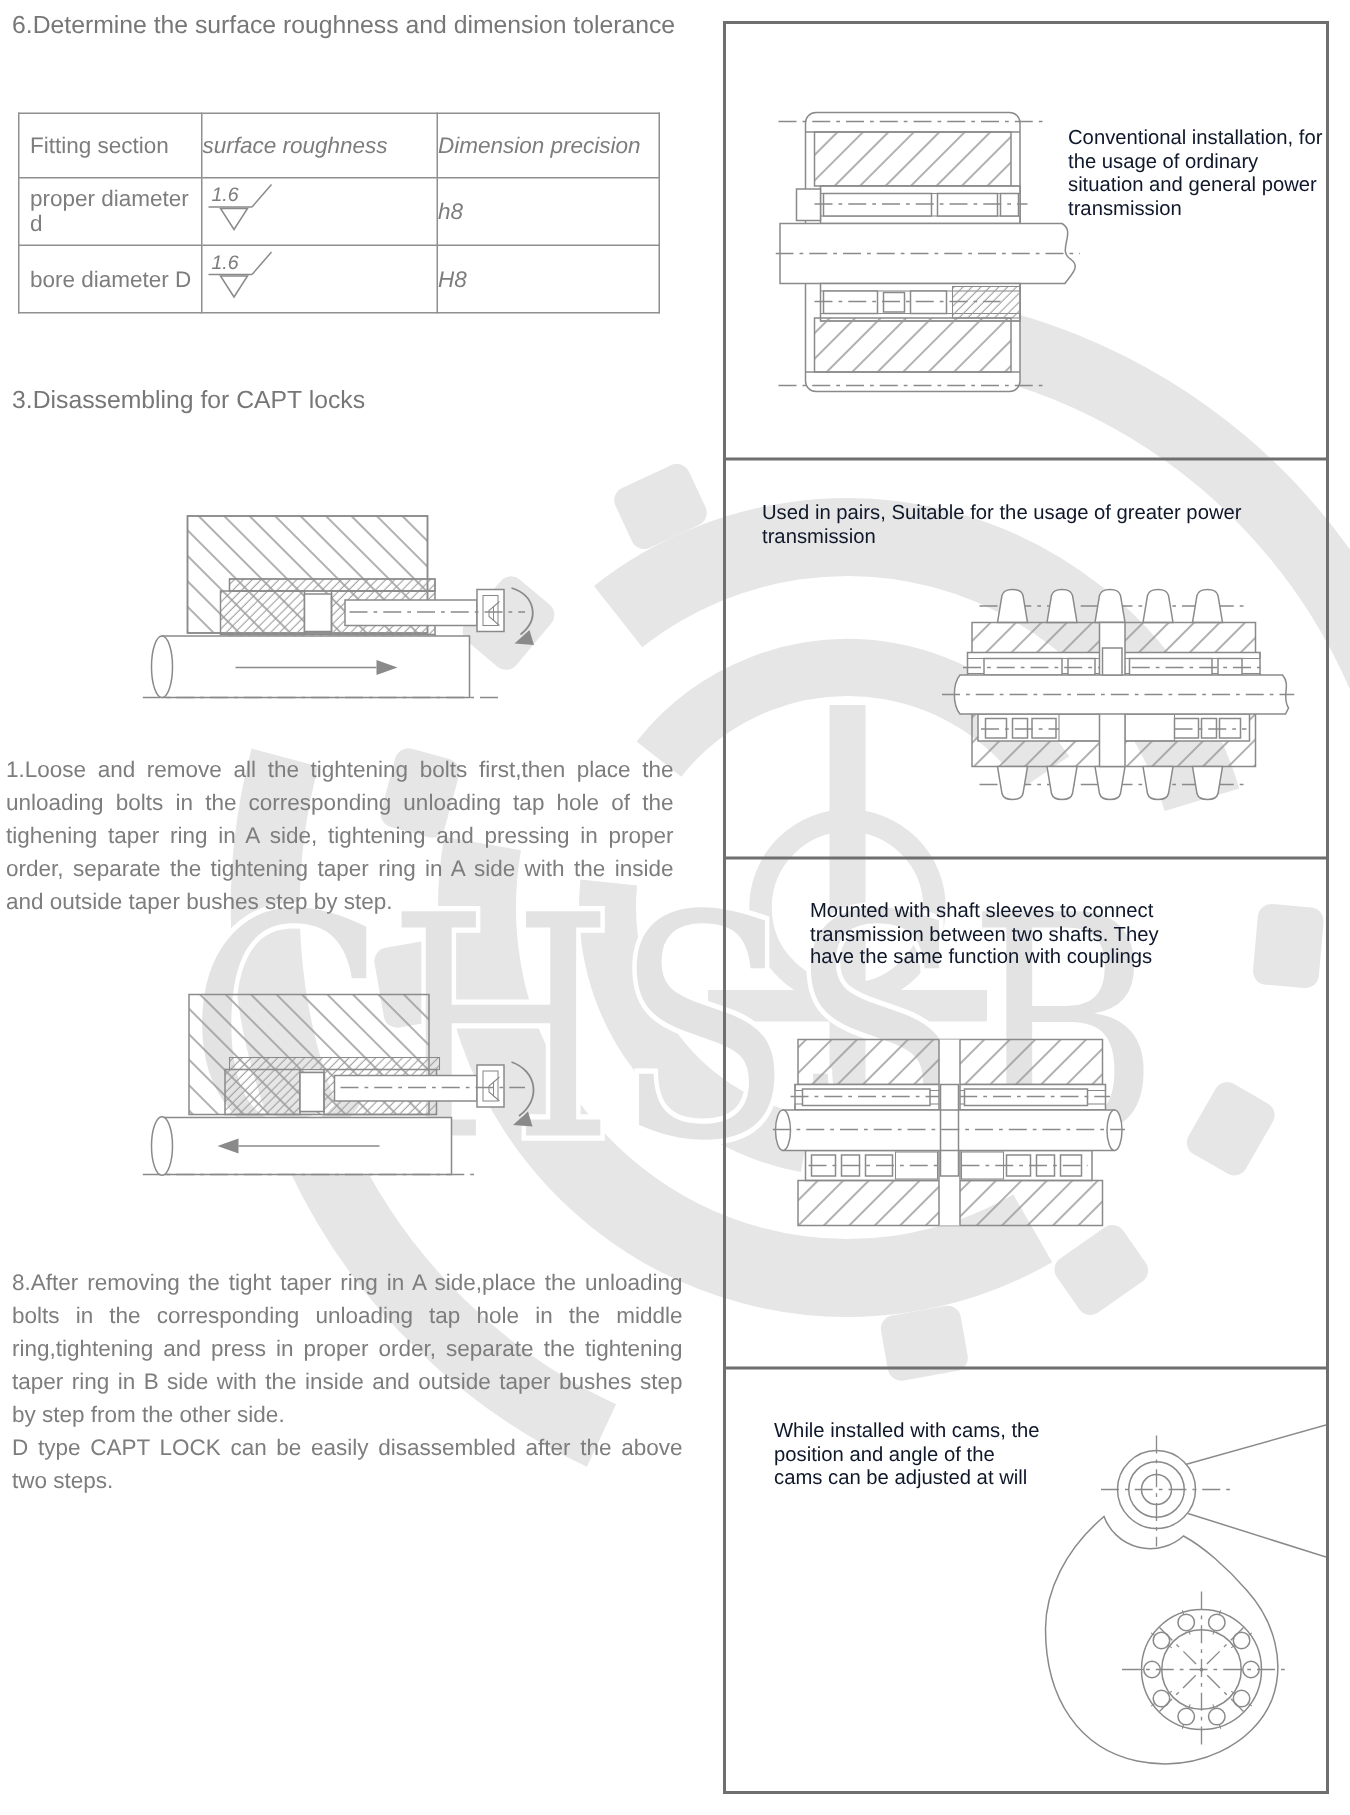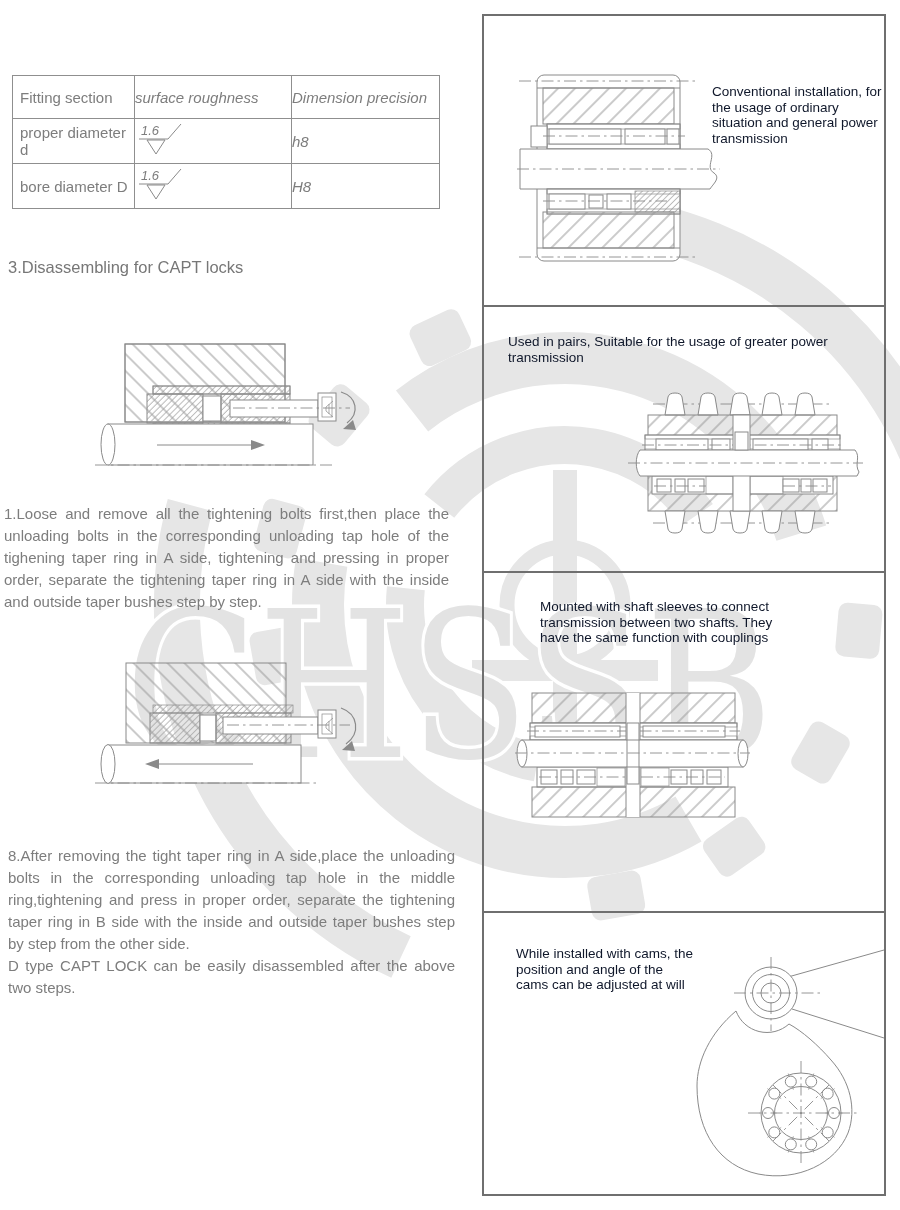--- a/index.html
+++ b/index.html
@@ -67,20 +67,21 @@
 
     <circle class="wm" cx="565" cy="605" r="160" stroke-width="38" stroke-dasharray="240 90 300 375" transform="rotate(100 565 605)"></circle>
 
     <circle class="wm" cx="565" cy="605" r="58" stroke-width="15"></circle>
     <rect class="wmf" x="553" y="470" width="24" height="266"></rect>
     <rect class="wmf" x="472" y="660" width="186" height="21"></rect>
 
     <text x="125" y="757" font-family="DejaVu Serif, serif" font-size="205" textLength="648" lengthAdjust="spacingAndGlyphs" fill="#e3e3e3" stroke="#ffffff" stroke-width="7" style="paint-order:stroke">CHSSB</text>
   </svg>
 
+  <div class="abs h1" style="left:8px;top:8px;width:460px">6.Determine the surface roughness and dimension tolerance</div>
 
   <table class="tol abs" style="left:12px;top:75px;width:417px">
     <tbody>
         <tr style="height:43px">
       <th style="width:114px">Fitting section</th>
       <th class="c" style="width:156px">surface roughness</th>
       <th class="c" style="width:147px">Dimension precision</th>
     </tr>
     <tr style="height:45px">
       <td>proper diameter d</td>

